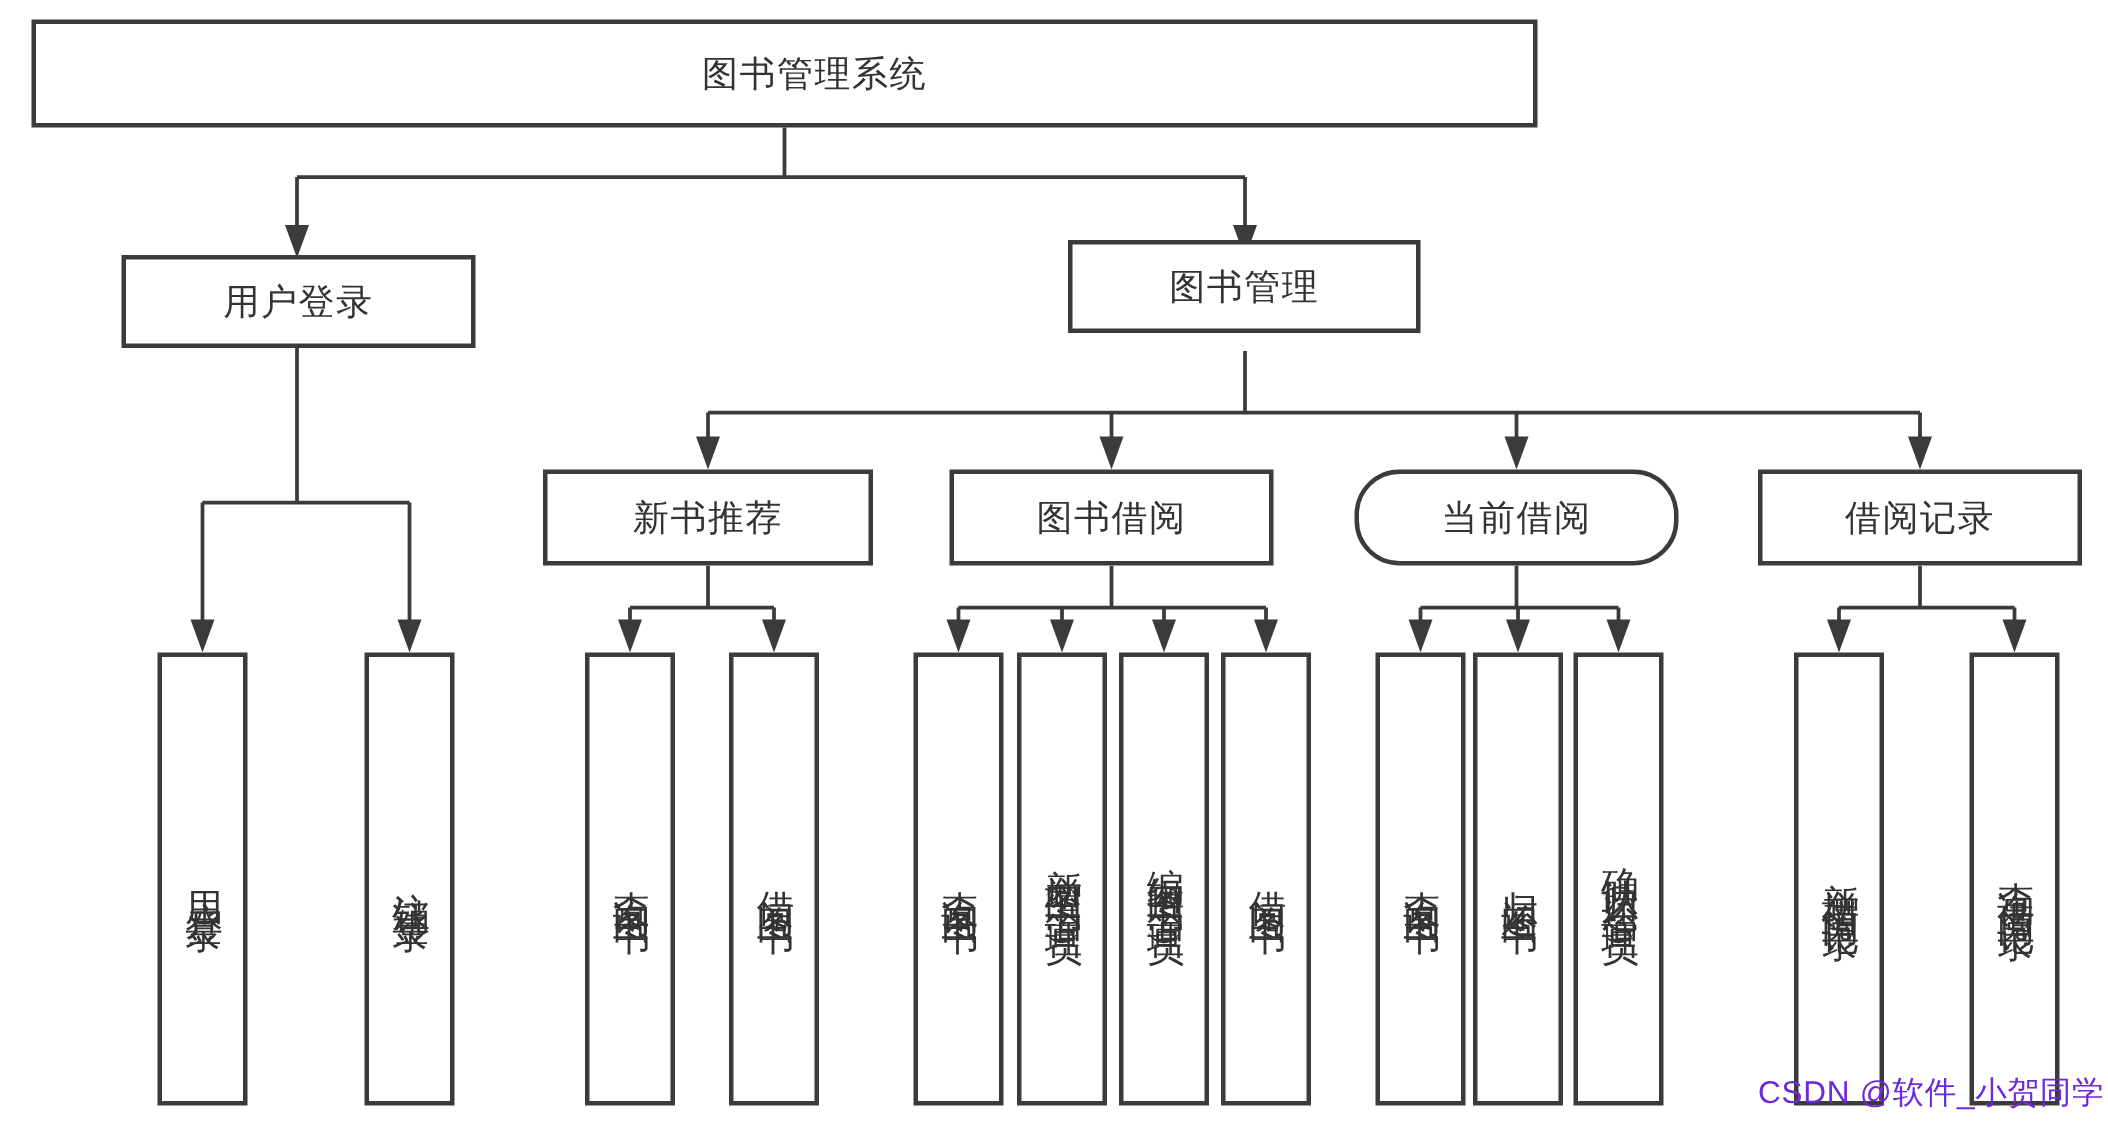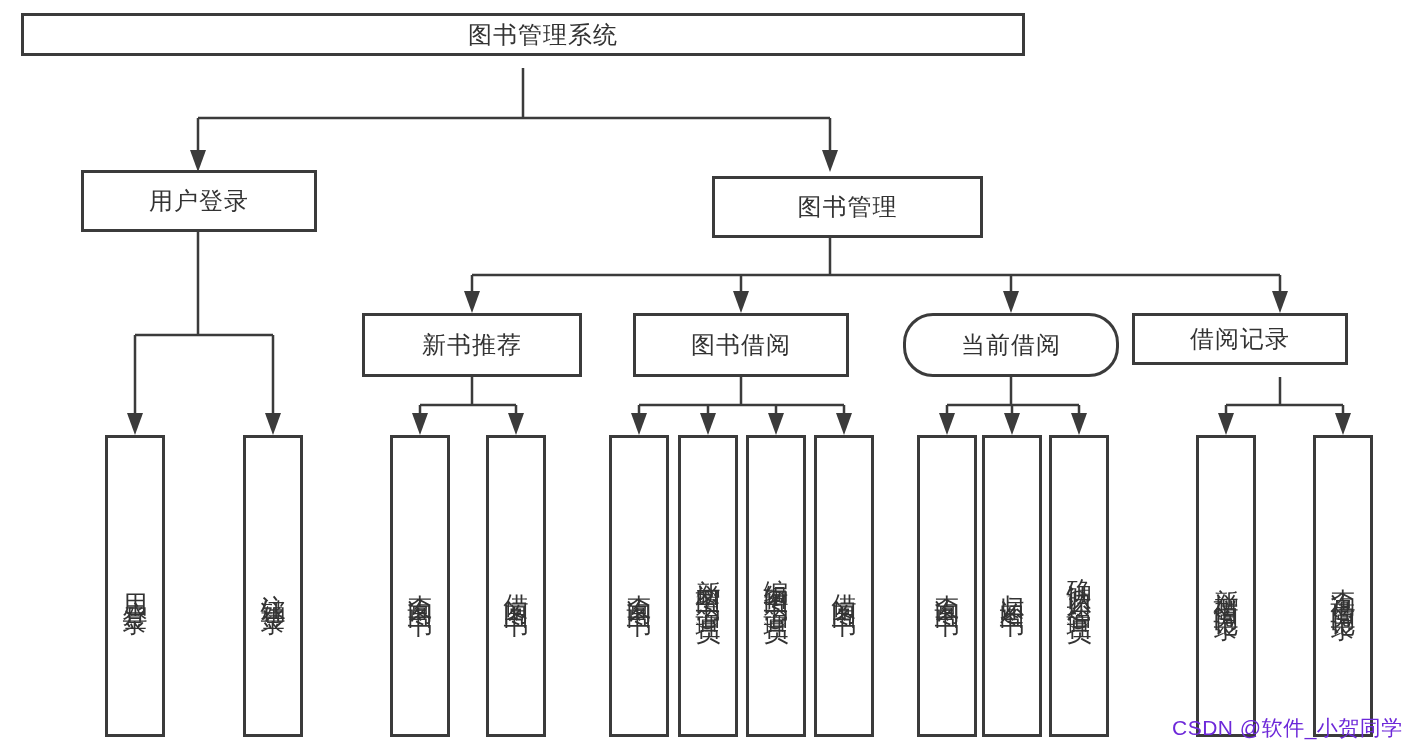--- a/index.html
+++ b/index.html
@@ -70,41 +70,41 @@
       <polygon points="768,413 784,413 776,435"></polygon>
       <polygon points="836,413 852,413 844,435"></polygon>
       <polygon points="939,413 955,413 947,435"></polygon>
       <polygon points="1004,413 1020,413 1012,435"></polygon>
       <polygon points="1071,413 1087,413 1079,435"></polygon>
       <polygon points="1218,413 1234,413 1226,435"></polygon>
       <polygon points="1335,413 1351,413 1343,435"></polygon>
     </g>
   </svg>
 
-  <div class="hbox" style="left:21px; top:13px; width:1004px; height:43px;padding-left:40px;">
+  <div class="hbox" style="left:21px; top:13px; width:1004px; height:72px;padding-left:40px;">
     <span>图书管理系统</span>
   </div>
 
   <div class="hbox" style="left:81px; top:170px; width:236px; height:62px;">
     <span>用户登录</span>
   </div>
-  <div class="hbox" style="left:712px; top:176px; width:271px; height:62px;">
+  <div class="hbox" style="left:712px; top:160px; width:235px; height:62px;">
     <span>图书管理</span>
   </div>
 
   <div class="hbox" style="left:362px; top:313px; width:220px; height:64px;justify-content:center;">
     <span>新书推荐</span>
   </div>
   <div class="hbox" style="left:633px; top:313px; width:216px; height:64px;text-align:right;">
     <span>图书借阅</span>
   </div>
   <div class="hbox" style="left:903px; top:313px; width:216px; height:64px;border-radius:30px;">
     <span>当前借阅</span>
   </div>
-  <div class="hbox" style="left:1132px; top:313px; width:216px; height:52px;">
+  <div class="hbox" style="left:1172px; top:313px; width:216px; height:64px;">
     <span>借阅记录</span>
   </div>
 
   <div class="vbox" style="left:105px; top:435px;">
     <span>用户登录</span>
   </div>
   <div class="vbox" style="left:243px; top:435px;">
     <span>注销登录</span>
   </div>
 

